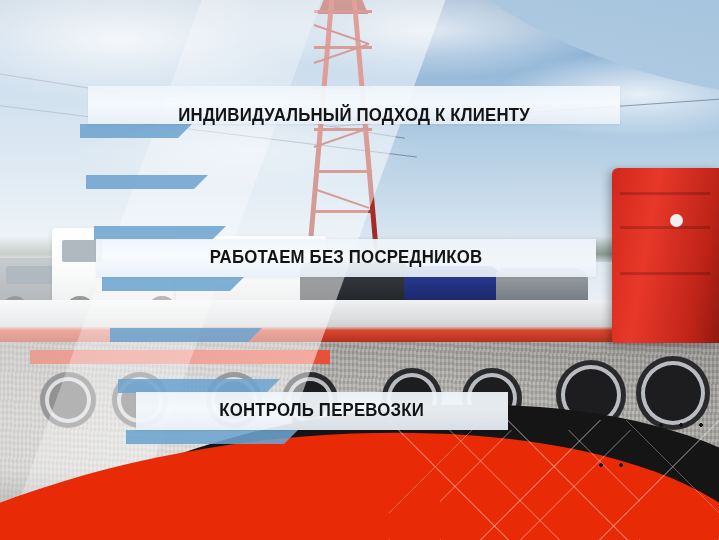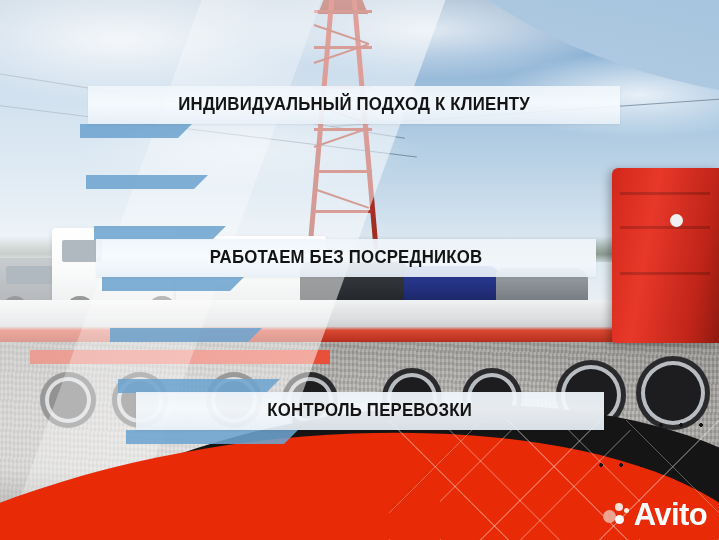--- a/index.html
+++ b/index.html
@@ -391,49 +391,40 @@
   <div class="arc-black-top"></div>
   <div class="arc-sky-top"></div>
 
   <div class="arc-black-bot"></div>
   <div class="arc-red-bot"></div>
 
   <div class="lattice-left"></div>
   <div class="lattice"></div>
   <div class="dots"></div>
 
-  <div class="avito">
-    <span class="avito-mark">
-      <i class="d1"></i>
-        <i class="d2"></i>
-        <i class="d3"></i>
-        <i class="d4"></i>
-    </span>
-    <span class="avito-word">Avito</span>
-  </div>
 
   <div class="bands">
 
     <div class="chev" style="left:80px;  top:124px; width:112px;"></div>
-    <div class="band" style="left:88px;  top:86px;  width:532px;">
+    <div class="band" style="left:88px;  top:86px;  width:532px;align-items:flex-end;">
       <span class="label">ИНДИВИДУАЛЬНЫЙ ПОДХОД К КЛИЕНТУ</span>
     </div>
 
     <div class="chev" style="left:86px;  top:175px; width:122px;"></div>
 
     <div class="chev" style="left:94px;  top:226px; width:132px;"></div>
 
     <div class="chev" style="left:102px; top:277px; width:142px;"></div>
     <div class="band" style="left:96px; top:239px; width:500px;">
       <span class="label">РАБОТАЕМ БЕЗ ПОСРЕДНИКОВ</span>
     </div>
 
     <div class="chev" style="left:110px; top:328px; width:152px;"></div>
 
     <div class="chev" style="left:118px; top:379px; width:162px;"></div>
 
     <div class="chev" style="left:126px; top:430px; width:172px;"></div>
-    <div class="band" style="left:136px; top:392px; width:468px;">
+    <div class="band" style="left:136px; top:392px; width:372px;">
       <span class="label">КОНТРОЛЬ ПЕРЕВОЗКИ</span>
     </div>
 
   </div>
 </div>
 
 </body></html>

